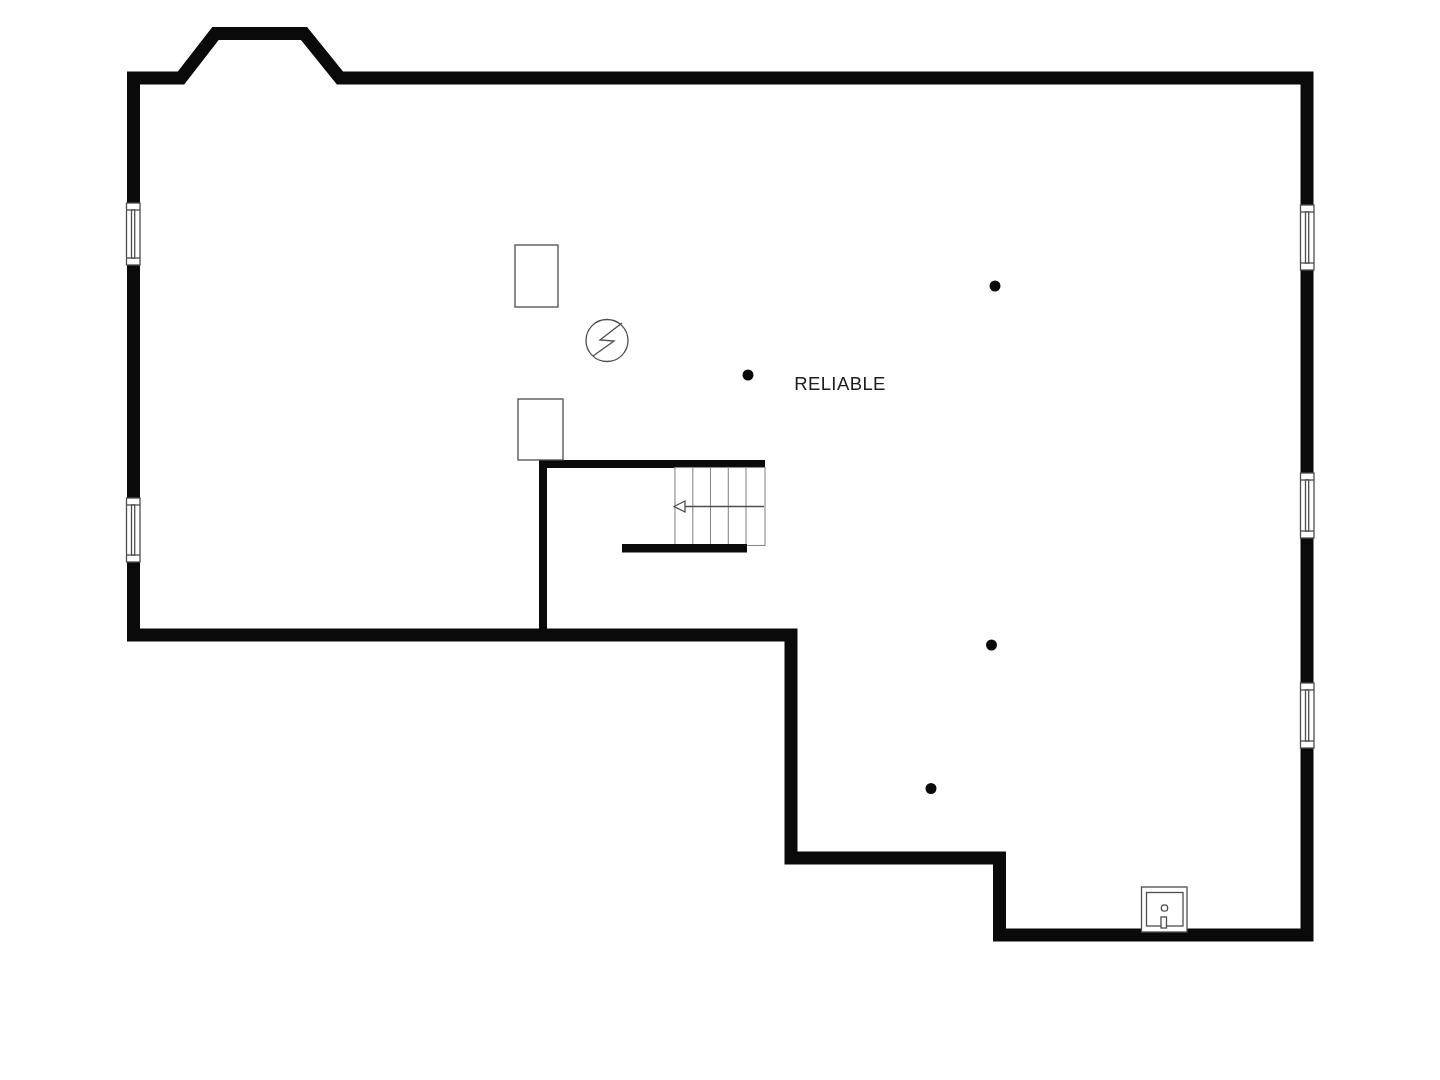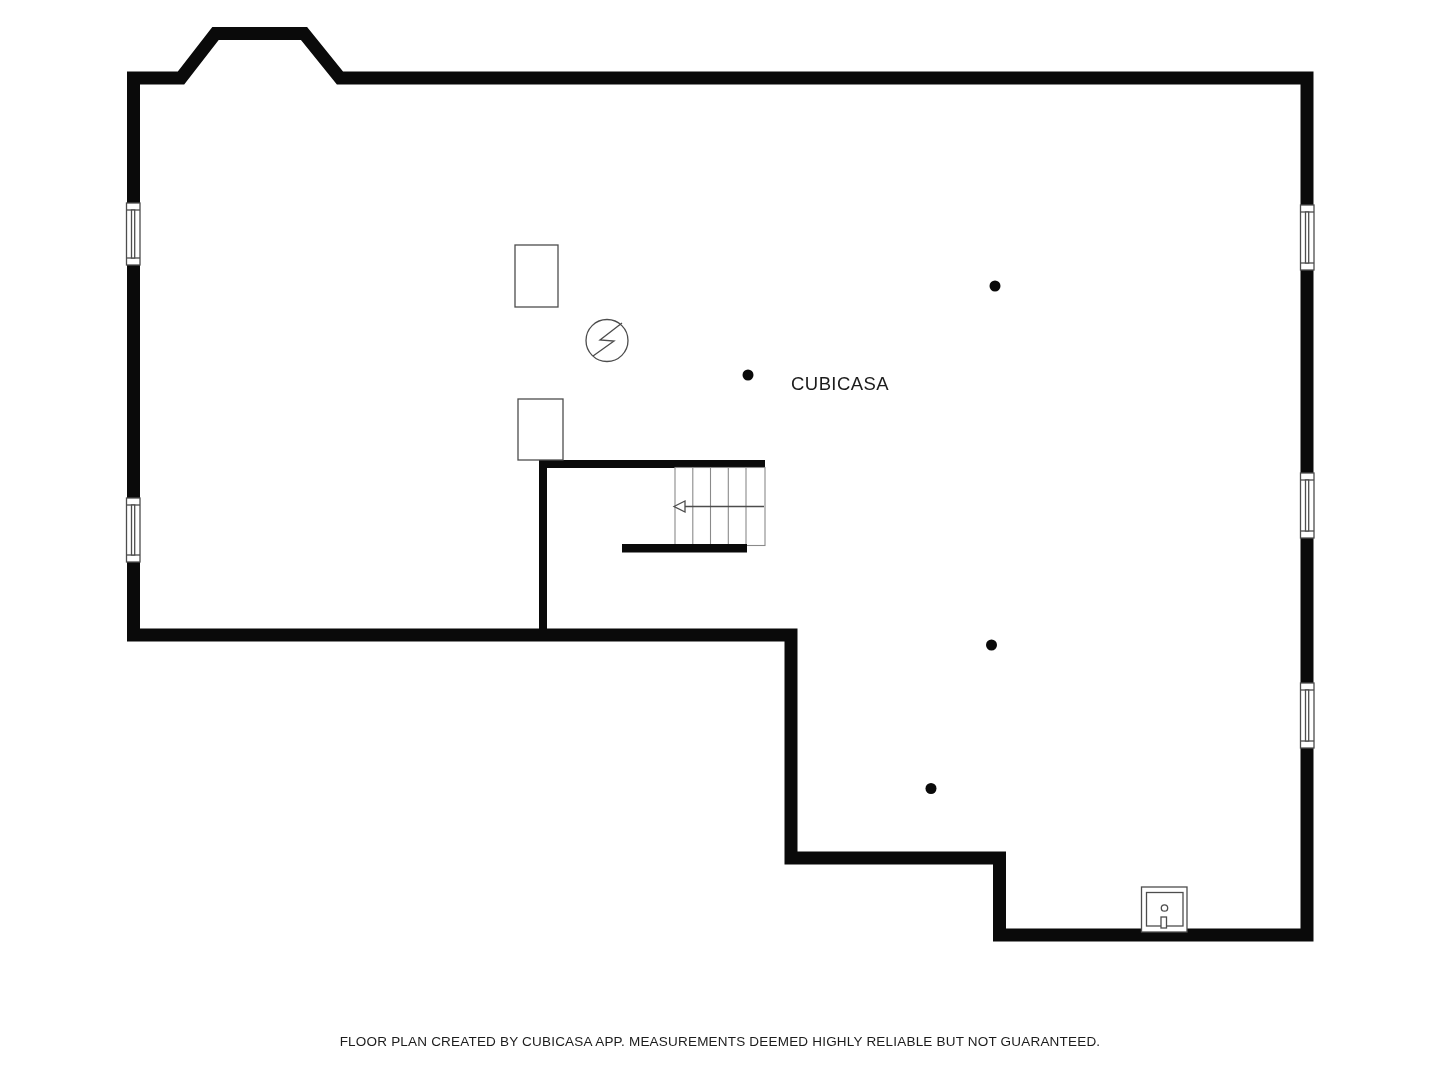--- a/index.html
+++ b/index.html
@@ -149,17 +149,16 @@
       <circle class="thin" cx="1164.5" cy="908" r="3.2"></circle>
       <rect class="thin" x="1161" y="917" width="5.5" height="11"></rect>
     </g>
 
     <circle class="dot" cx="995" cy="286" r="5.5"></circle>
     <circle class="dot" cx="748" cy="375" r="5.5"></circle>
     <circle class="dot" cx="991.5" cy="645" r="5.5"></circle>
     <circle class="dot" cx="931" cy="788.5" r="5.5"></circle>
   </svg>
 
-  <div class="room-label">CUBICASA</div>
+  <div class="room-label">RELIABLE</div>
 
-  <div class="footer-note">FLOOR PLAN CREATED BY CUBICASA APP. MEASUREMENTS DEEMED HIGHLY RELIABLE BUT NOT GUARANTEED.</div>
 
 </div>
 
 </body></html>

